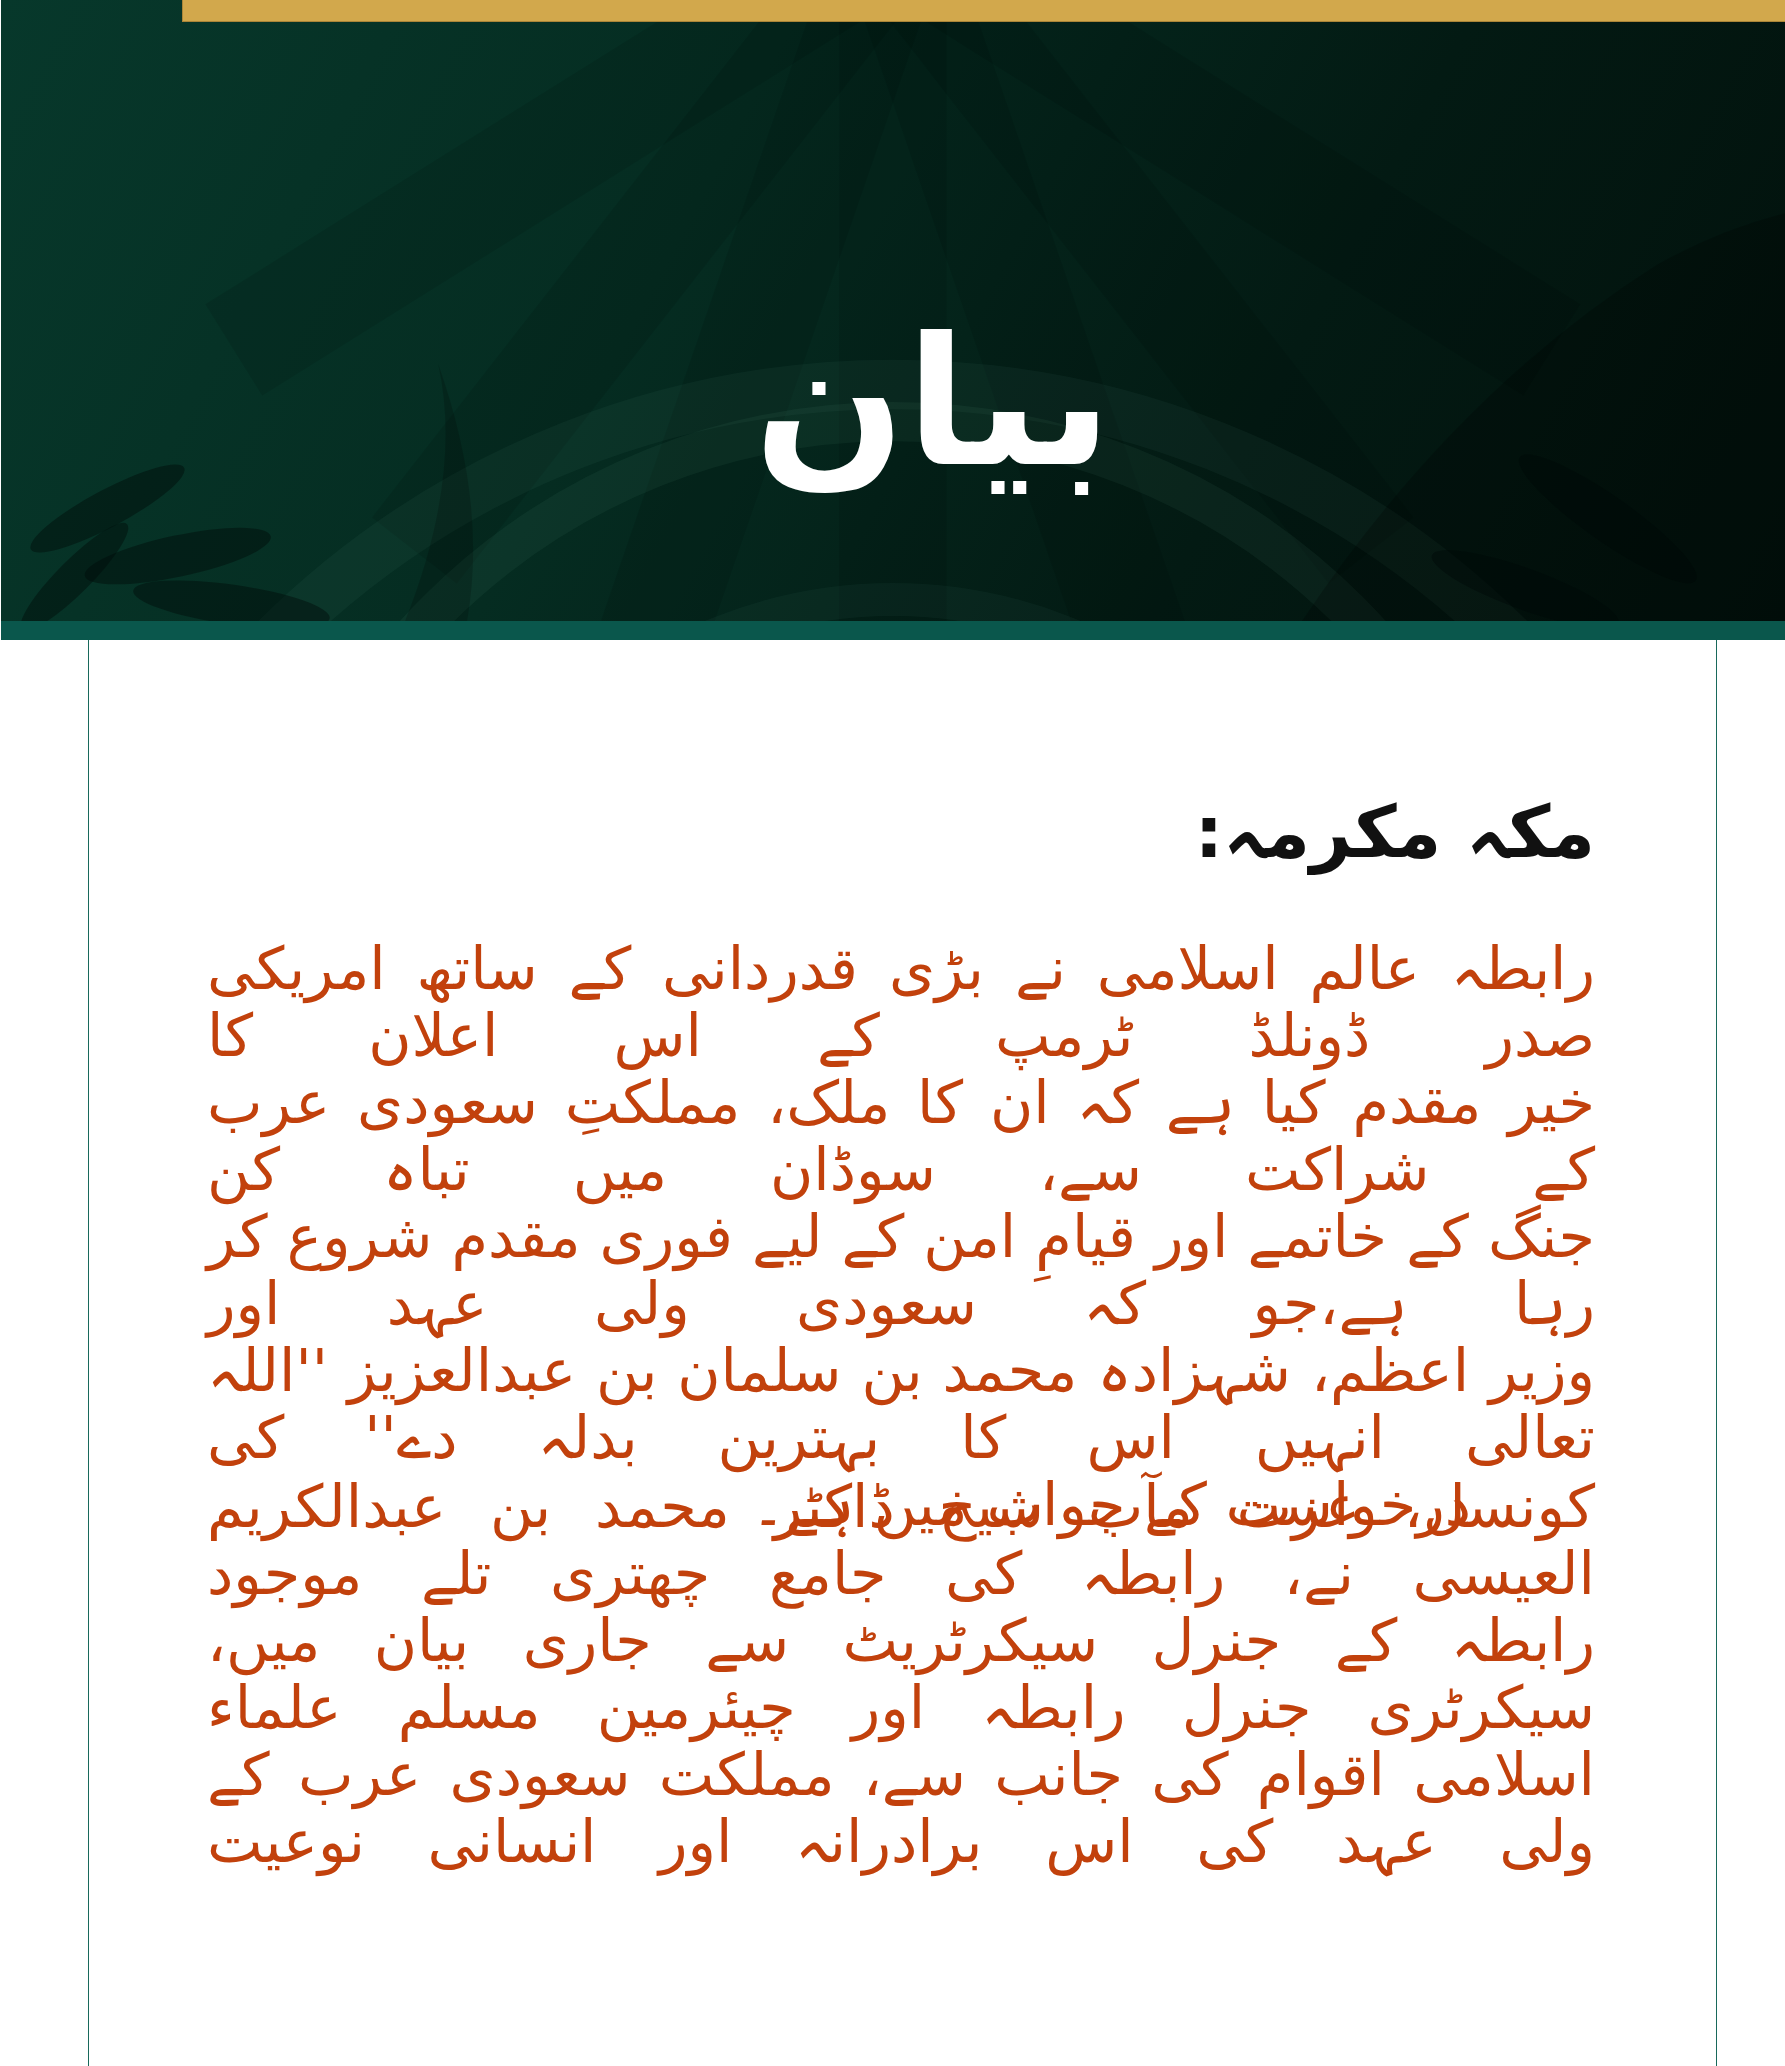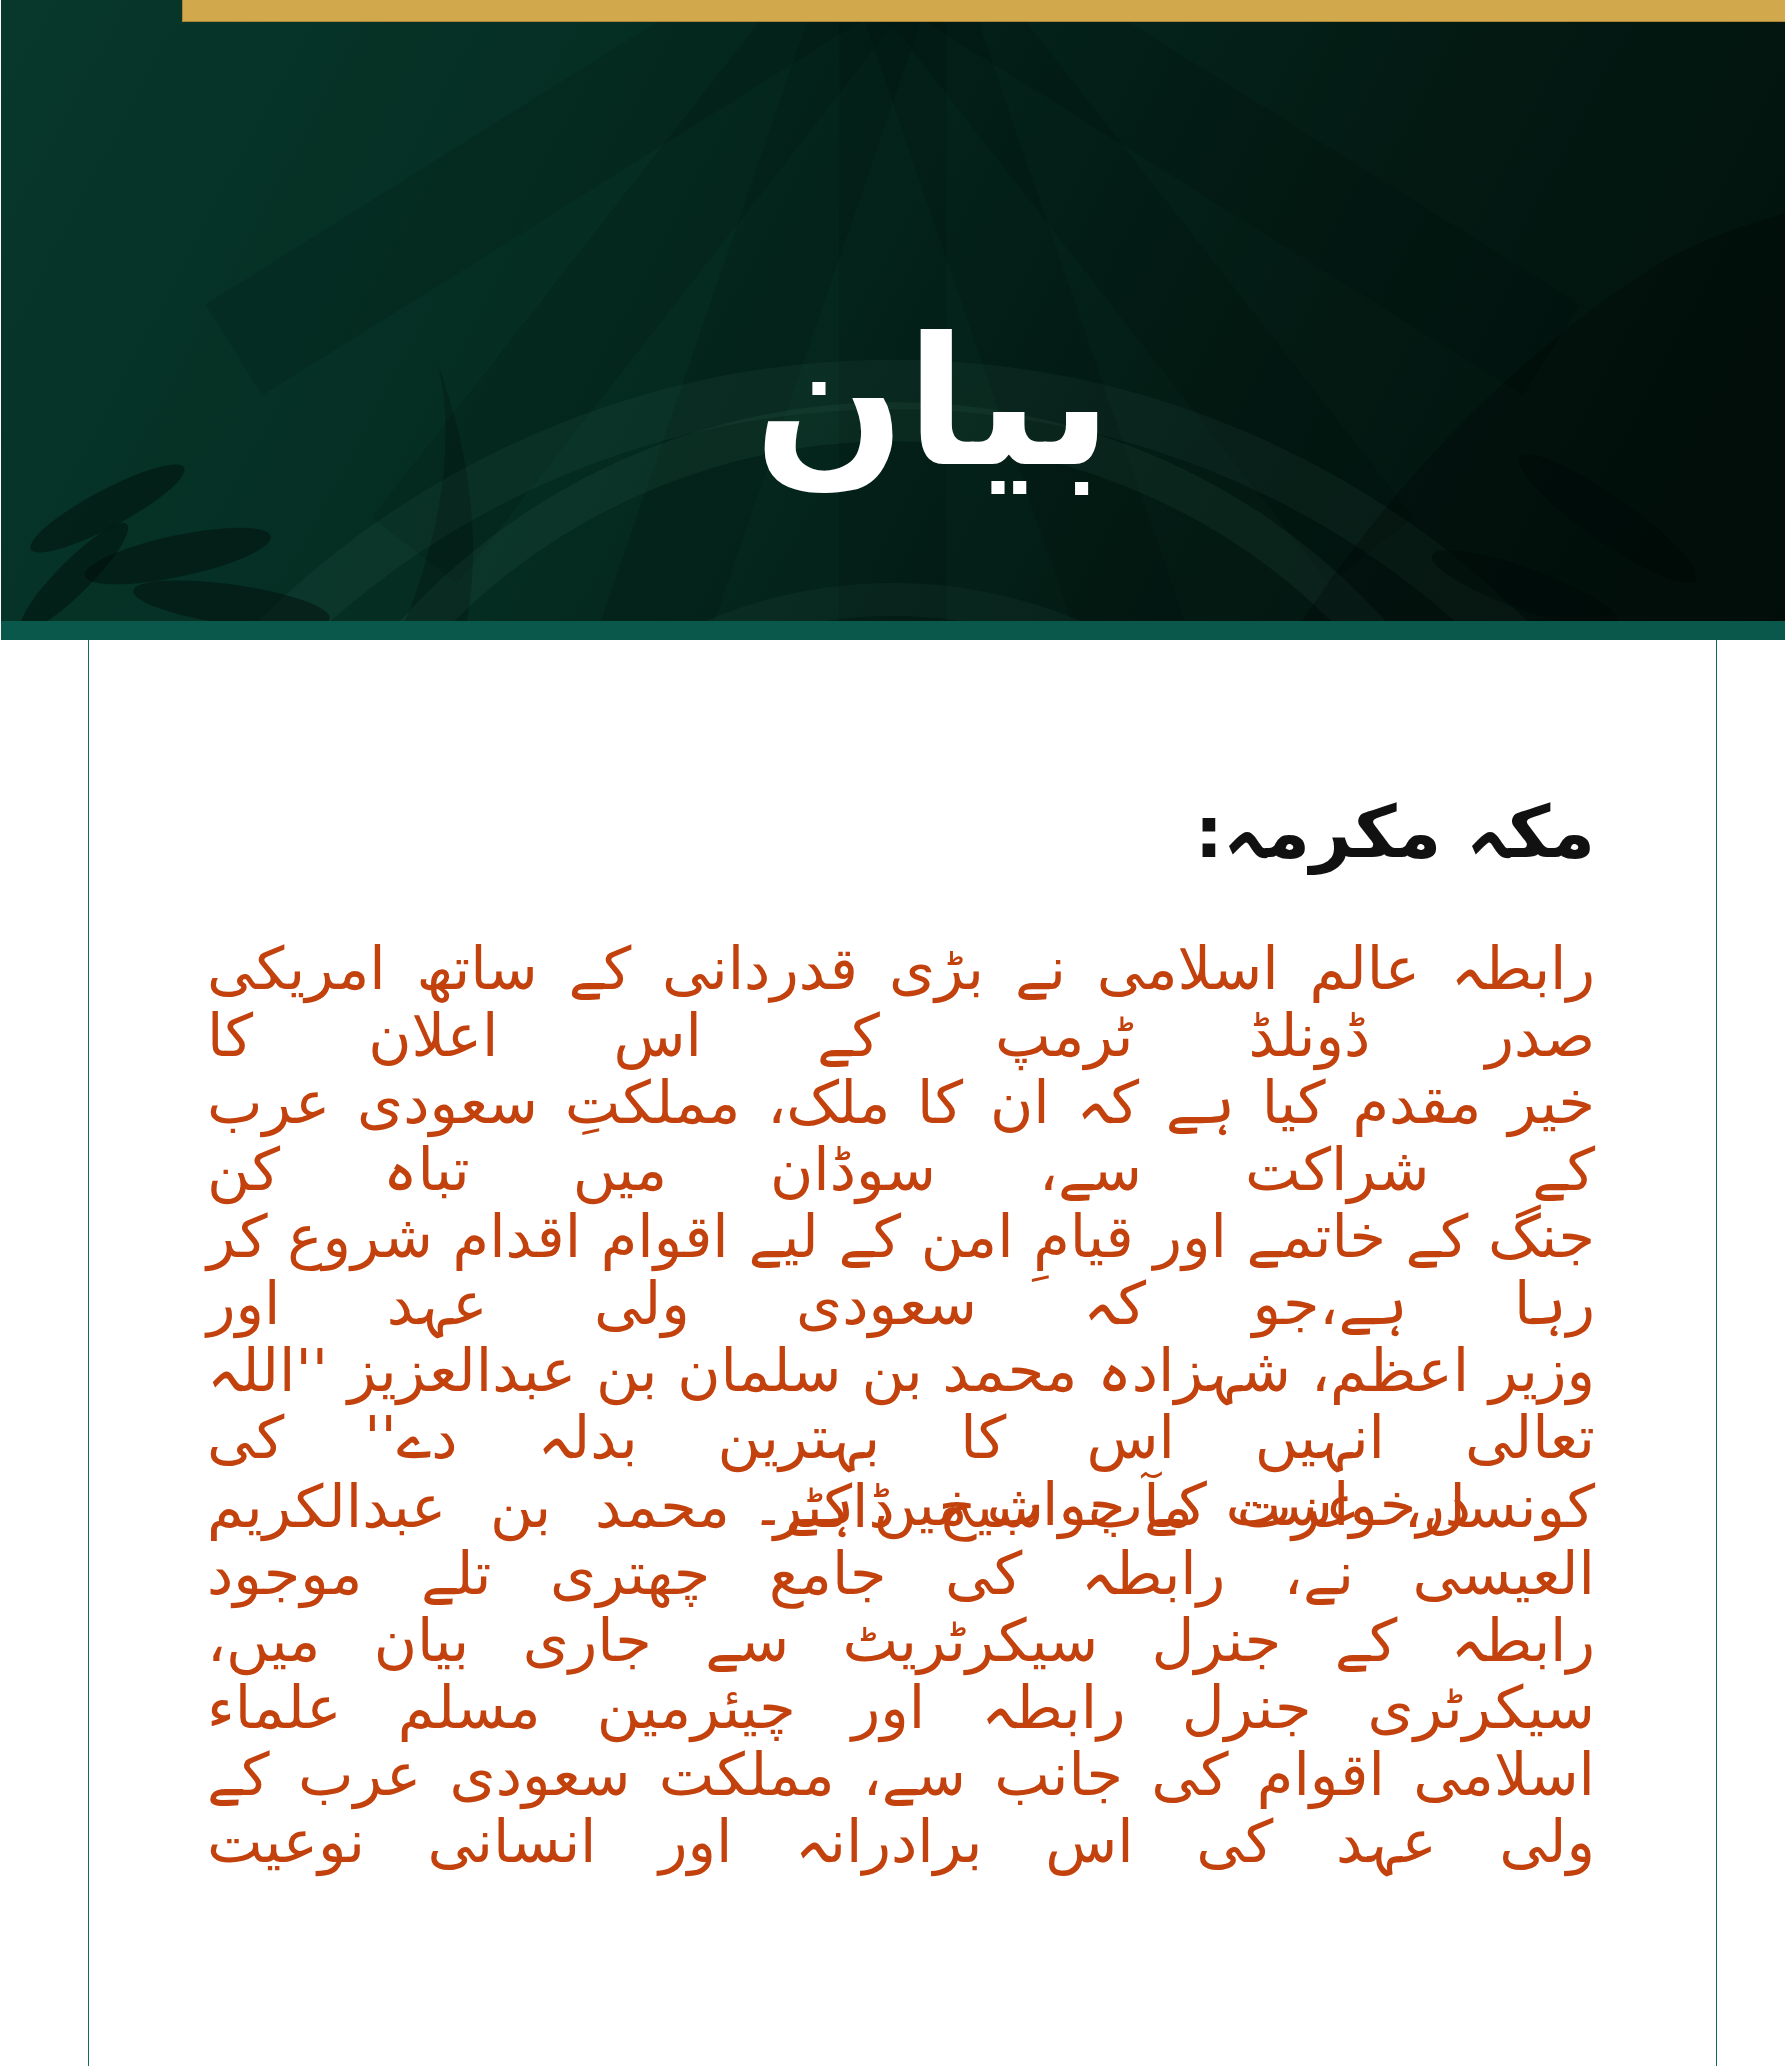--- a/index.html
+++ b/index.html
@@ -78,21 +78,21 @@
 
   <div class="teal-band"></div>
 
   <div class="card">
 
     <div class="doc-heading">مکہ مکرمہ:</div>
 
     <div class="para para-1">
       <div class="line">رابطہ عالم اسلامی نے بڑی قدردانی کے ساتھ امریکی صدر ڈونلڈ ٹرمپ کے اس اعلان کا</div>
       <div class="line">خیر مقدم کیا ہے کہ ان کا ملک، مملکتِ سعودی عرب کے شراکت سے، سوڈان میں تباہ کن</div>
-      <div class="line">جنگ کے خاتمے اور قیامِ امن کے لیے اقوام اقدام شروع کر رہا ہے،جو کہ سعودی ولی عہد اور</div>
+      <div class="line">جنگ کے خاتمے اور قیامِ امن کے لیے فوری مقدم شروع کر رہا ہے،جو کہ سعودی ولی عہد اور</div>
       <div class="line">وزیر اعظم، شہزادہ محمد بن سلمان بن عبدالعزیز ''اللہ تعالی انہیں اس کا بہترین بدلہ دے'' کی</div>
       <div class="line last-indent">درخواست کے جواب میں ہے۔</div>
     </div>
 
     <div class="para para-2">
       <div class="line">کونسل، عزت مآب شیخ ڈاکٹر محمد بن عبدالکریم العیسی نے، رابطہ کی جامع چھتری تلے موجود</div>
       <div class="line">رابطہ کے جنرل سیکرٹریٹ سے جاری بیان میں، سیکرٹری جنرل رابطہ اور چیئرمین مسلم علماء</div>
       <div class="line">اسلامی اقوام کی جانب سے، مملکت سعودی عرب کے ولی عہد کی اس برادرانہ اور انسانی نوعیت</div>
 
     </div>

